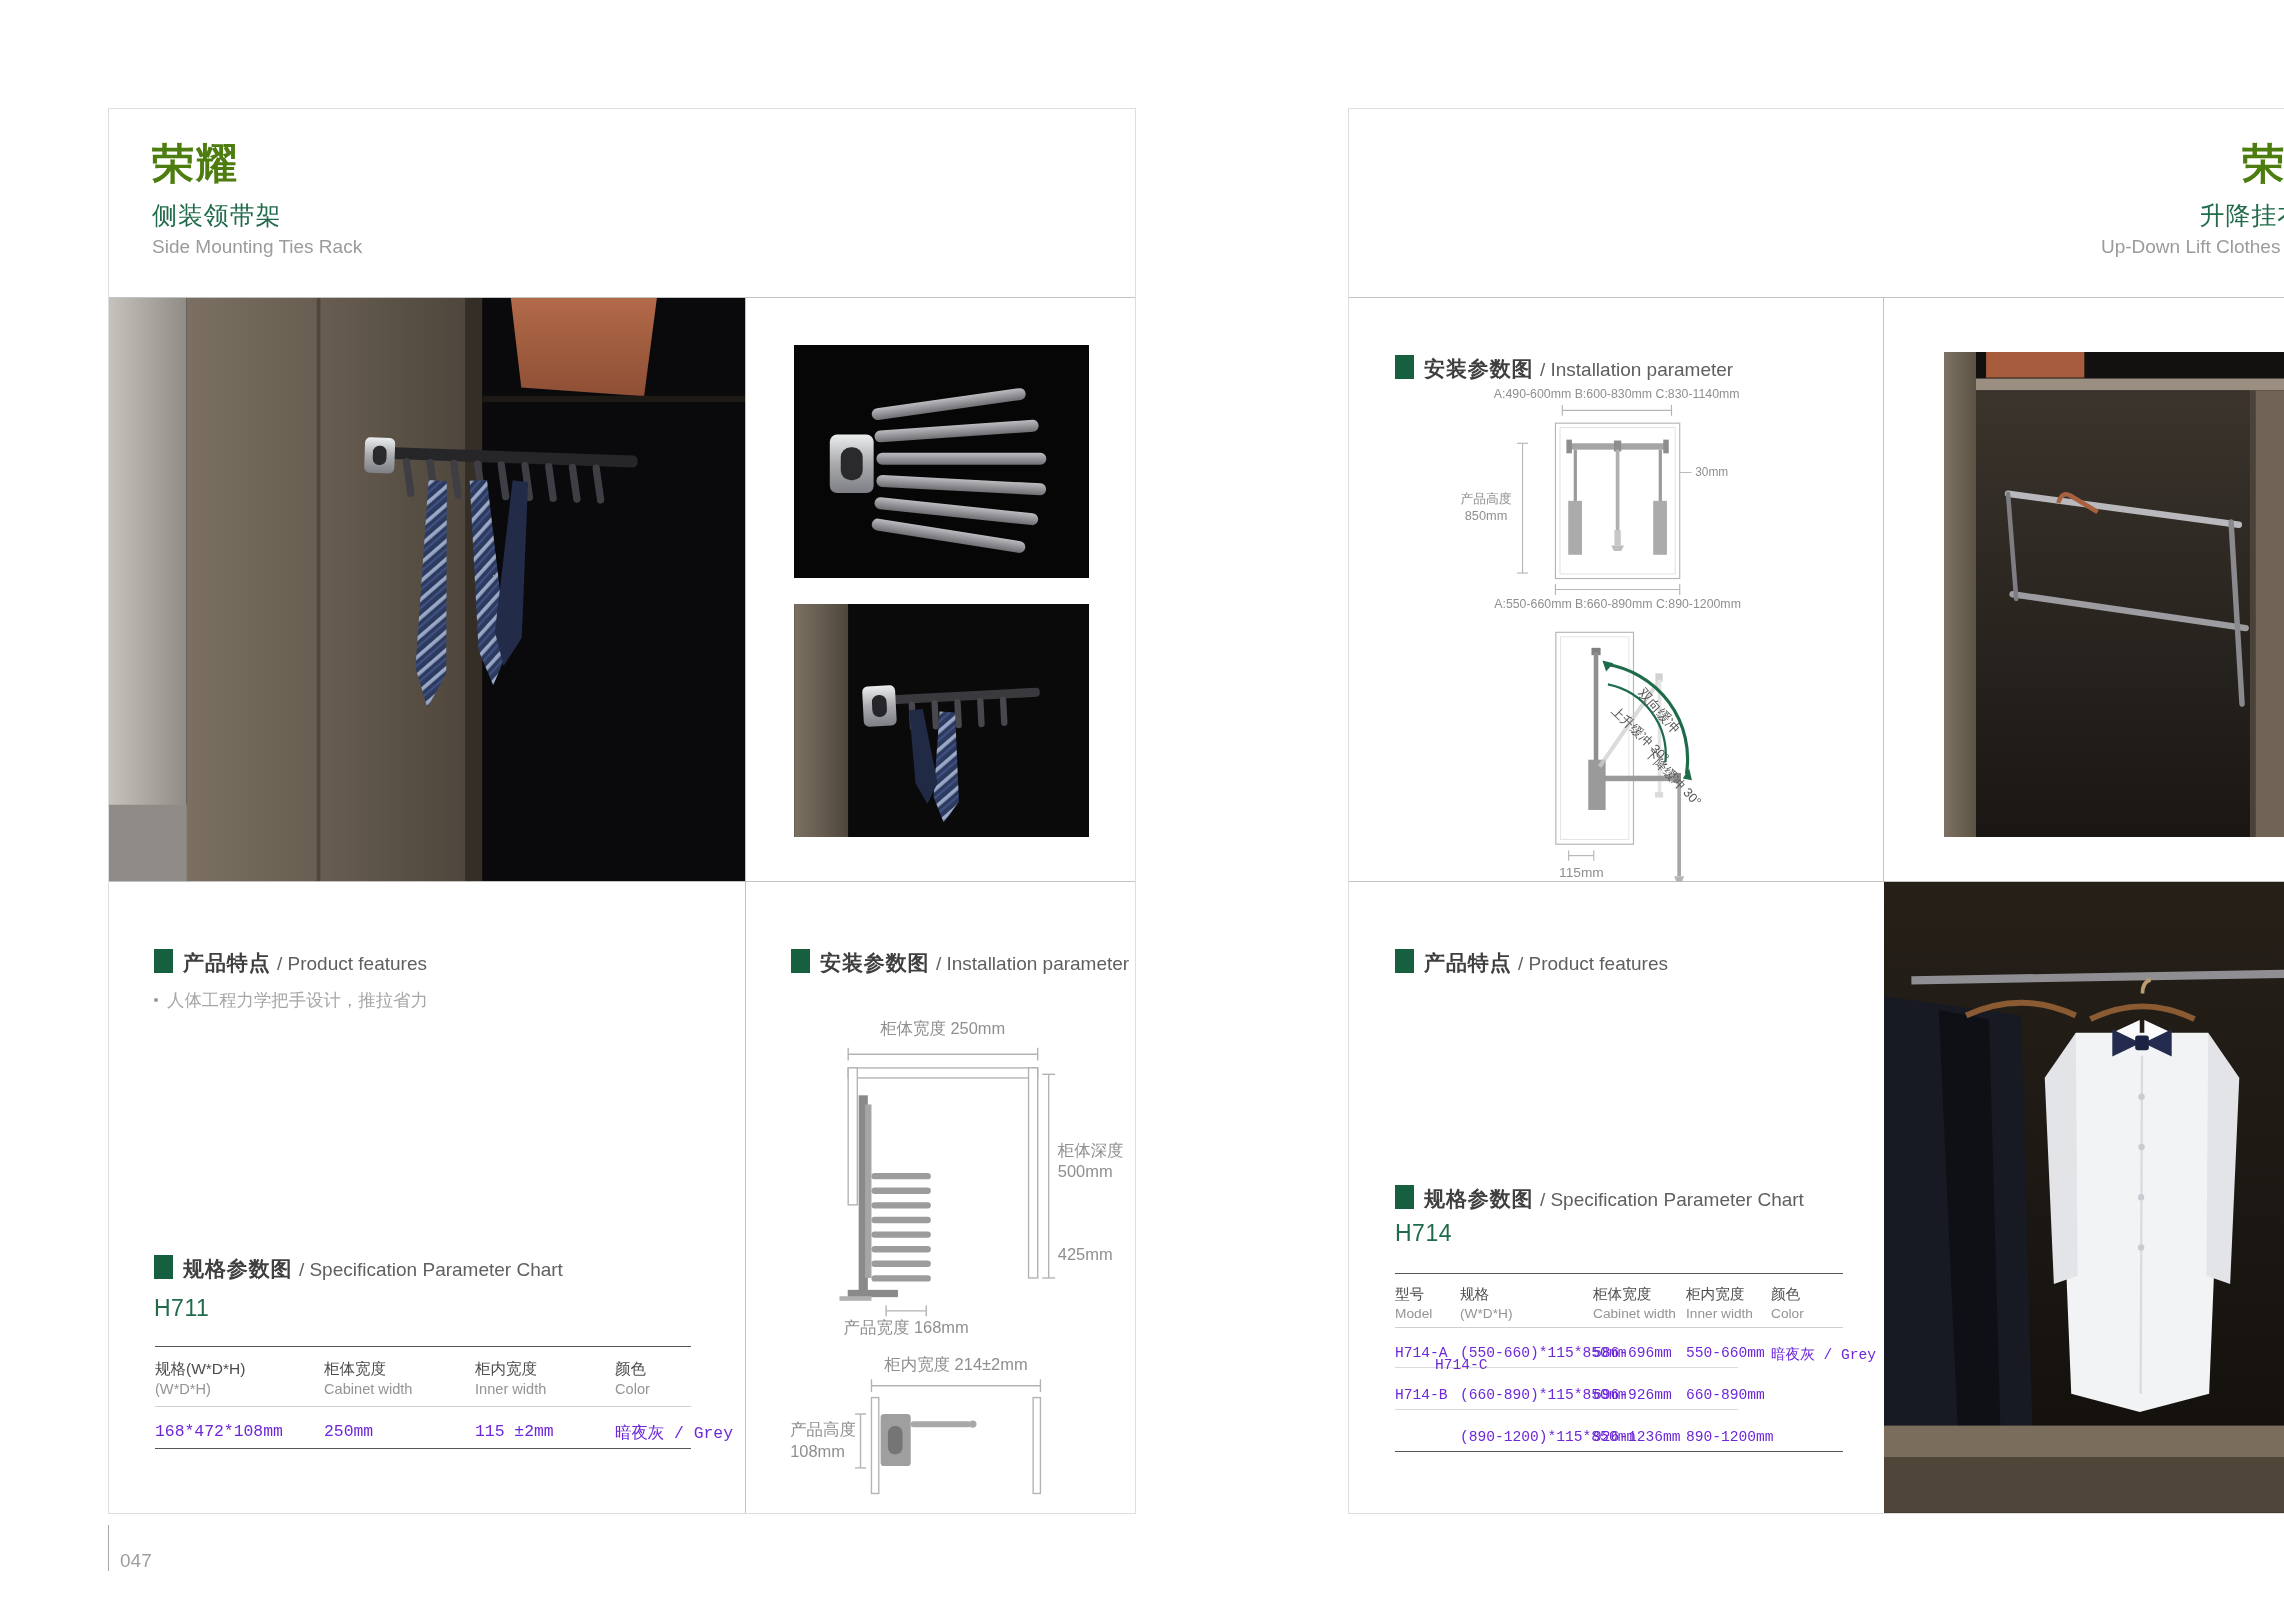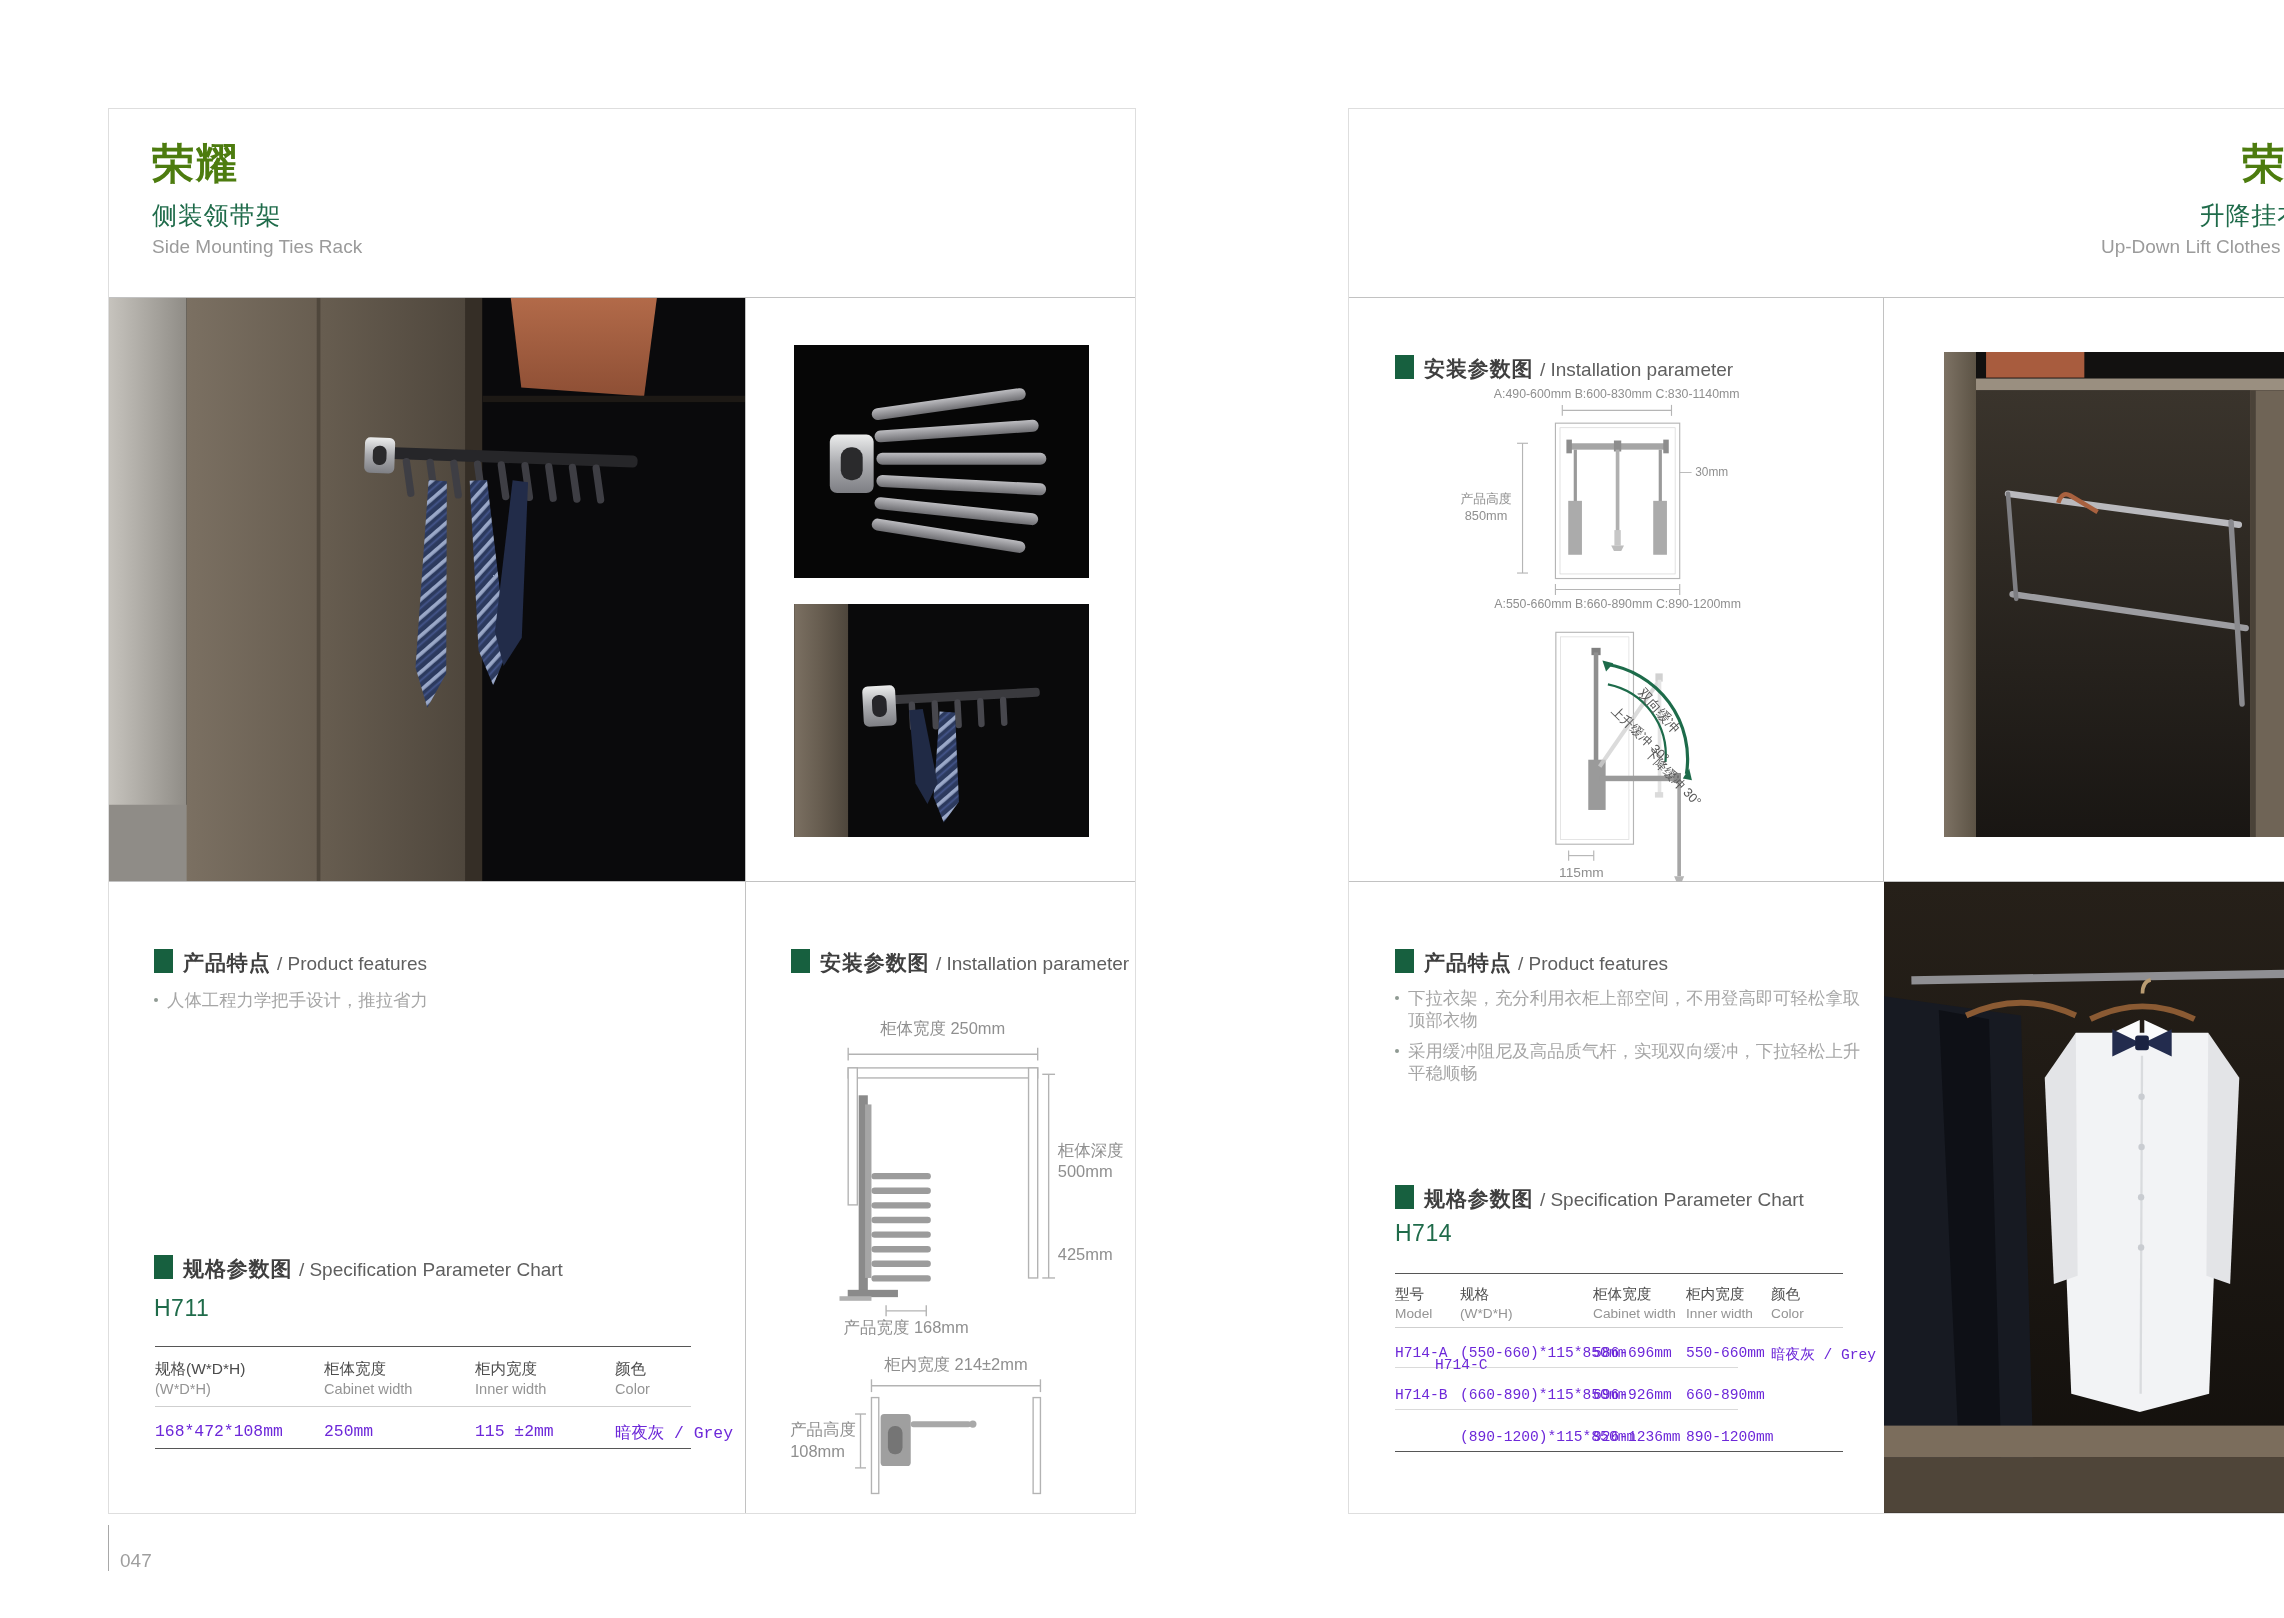--- a/index.html
+++ b/index.html
@@ -418,28 +418,20 @@
           <circle cx="563" cy="800" r="7" fill="#c9ccd1"></circle>
         <rect x="0" y="1190" width="1073" height="70" fill="#7b6d5c"></rect>
         <rect x="0" y="1260" width="1073" height="121" fill="#4f4539"></rect>
       </svg>
     </div>
 
     <div class="abs sec-head" style="left:46px;top:840px;">
       <span class="sec-square" style="left:0;top:0;"></span>
       <span class="sec-cjk" style="margin-left:29px;">产品特点</span><span class="sec-en">/ Product features</span>
     </div>
-    <div class="abs bullet" style="left:59px;top:879px;width:457px;">
-      <span class="bullet-dot"></span>
-      <span>下拉衣架，充分利用衣柜上部空间，不用登高即可轻松拿取顶部衣物</span>
-    </div>
-    <div class="abs bullet" style="left:59px;top:932px;width:457px;">
-      <span class="bullet-dot"></span>
-      <span>采用缓冲阻尼及高品质气杆，实现双向缓冲，下拉轻松上升平稳顺畅</span>
-    </div>
 
     <div class="abs sec-head" style="left:46px;top:1076px;">
       <span class="sec-square" style="left:0;top:0;"></span>
       <span class="sec-cjk" style="margin-left:29px;">规格参数图</span><span class="sec-en">/ Specification Parameter Chart</span>
     </div>
     <div class="abs model" style="left:46px;top:1111px;">H714</div>
 
     <div class="rt">
       <div class="rule dark" style="left:46px;top:1164px;width:448px;height:1.4px;"></div>
       <div class="abs th-cn" style="left:46px;top:1176px;">型号</div>

